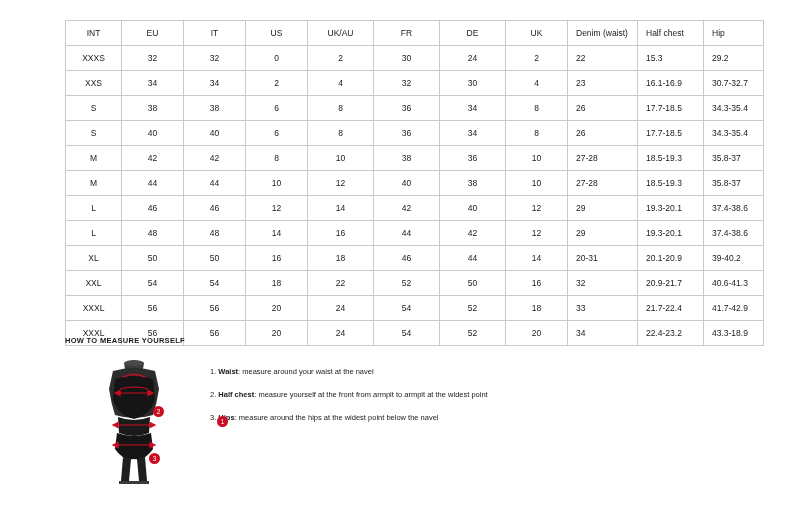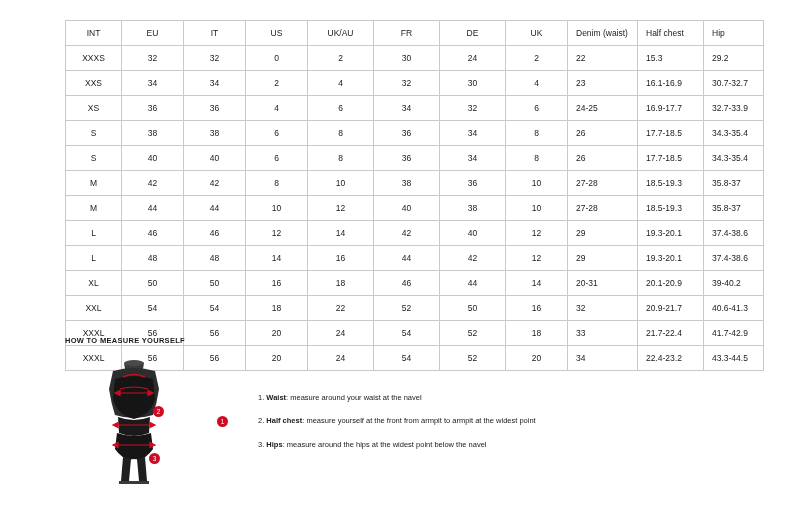--- a/index.html
+++ b/index.html
@@ -76,22 +76,21 @@
   .howto-title {
     font-size: 7.5px;
     font-weight: bold;
     letter-spacing: 0.3px;
     color: #1a1a1a;
     margin-bottom: 14px;
   }
   .howto-body {
     position: relative;
     display: flex;
-    align-items: center;
-    gap: 48px;
+    align-items: flex-start;
   }
   .figure-col {
     width: 135px;
     position: relative;
     height: 130px;
     flex: none;
   }
   .steps-col {
     margin-left: 10px;
     padding-top: 8px;
@@ -185,33 +184,20 @@
           <td>2</td>
           <td>4</td>
           <td>32</td>
           <td>30</td>
           <td>4</td>
           <td class="left-align">23</td>
           <td class="left-align">16.1-16.9</td>
           <td class="left-align">30.7-32.7</td>
         </tr>
         <tr>
-          <td>XS</td>
-          <td>36</td>
-          <td>36</td>
-          <td>4</td>
-          <td>6</td>
-          <td>34</td>
-          <td>32</td>
-          <td>6</td>
-          <td class="left-align">24-25</td>
-          <td class="left-align">16.9-17.7</td>
-          <td class="left-align">32.7-33.9</td>
-        </tr>
-        <tr>
           <td>S</td>
           <td>38</td>
           <td>38</td>
           <td>6</td>
           <td>8</td>
           <td>36</td>
           <td>34</td>
           <td>8</td>
           <td class="left-align">26</td>
           <td class="left-align">17.7-18.5</td>
@@ -325,21 +311,21 @@
           <td>XXXL</td>
           <td>56</td>
           <td>56</td>
           <td>20</td>
           <td>24</td>
           <td>54</td>
           <td>52</td>
           <td>20</td>
           <td class="left-align">34</td>
           <td class="left-align">22.4-23.2</td>
-          <td class="left-align">43.3-44.5</td>
+          <td class="left-align">43.3-18.9</td>
         </tr>
       </tbody>
     </table>
   </div>
 
   <div class="howto">
     <div class="howto-title">HOW TO MEASURE YOURSELF</div>
     <div class="howto-body">
 
       <div class="figure-col">

